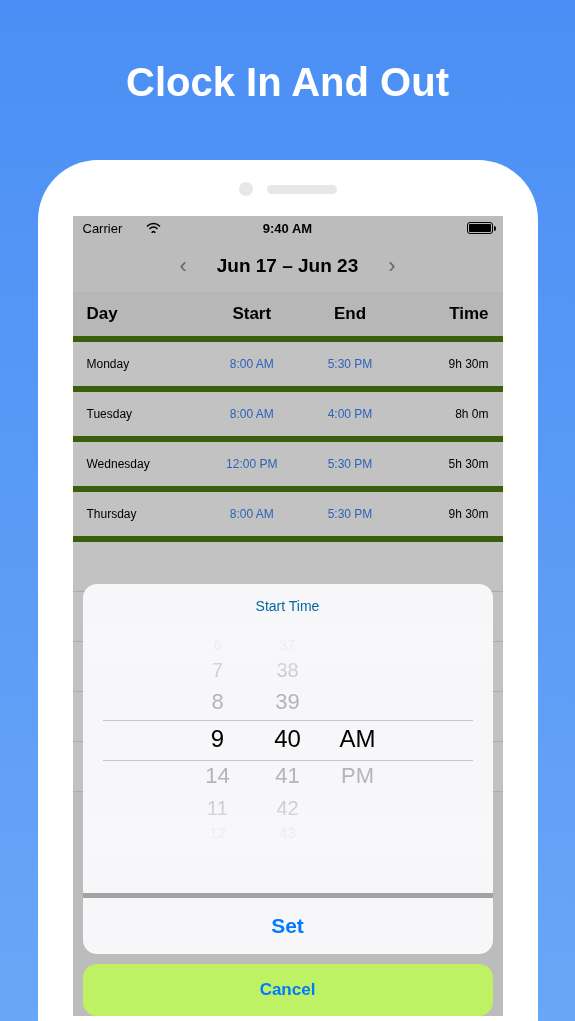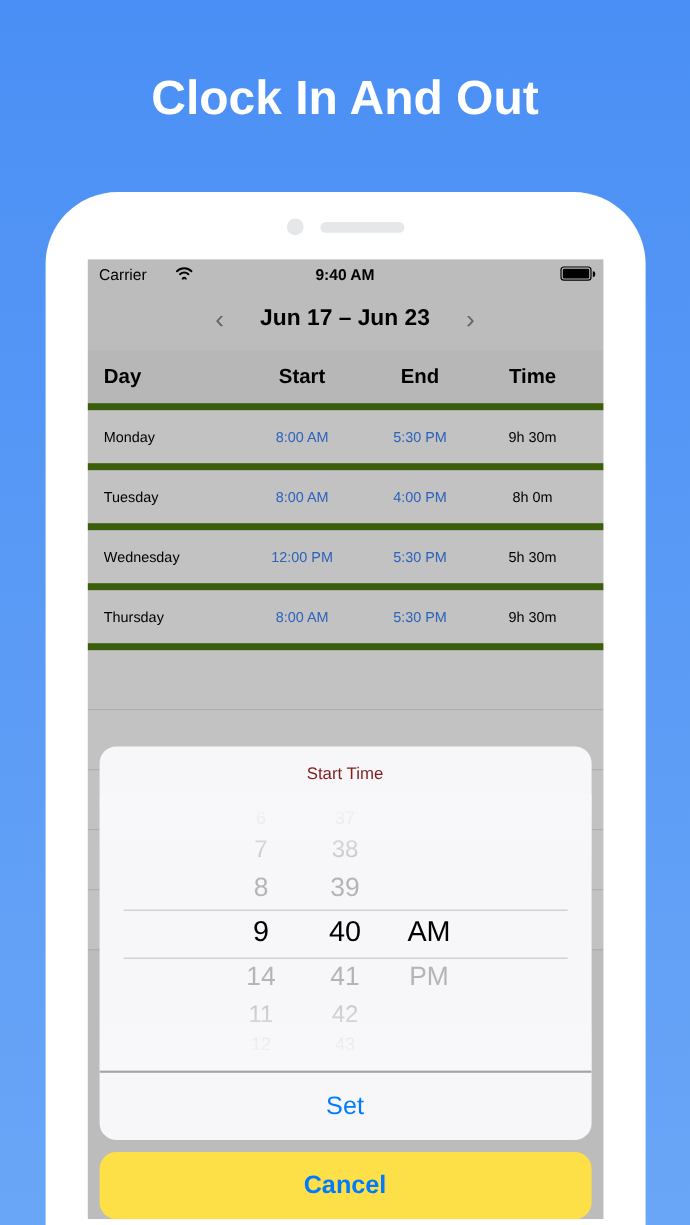--- a/index.html
+++ b/index.html
@@ -115,21 +115,21 @@
     background: #f1f1f1;
     color: #000;
   }
   .table-row {
     font-size: 12px;
     background: #fff;
     color: #000;
   }
   .table-header > :nth-child(2), .table-header > :nth-child(3),
   .table-row > :nth-child(2), .table-row > :nth-child(3) { text-align: center; }
-  .table-header > :nth-child(4), .table-row > :nth-child(4) { text-align: center; }
+  .table-header > :nth-child(4), .table-row > :nth-child(4) { text-align: right; }
   .muted { color: #3b82f6; }
   .empty-row {
     height: 50px;
     border-bottom: 1px solid #e2e2e2;
     background: #fff;
   }
 
   .action-sheet {
     position: absolute;
     left: 10px;
@@ -139,21 +139,21 @@
   }
   .sheet-main {
     background: rgba(248,248,250,0.98);
     border-radius: 14px;
     overflow: hidden;
     margin-bottom: 10px;
   }
   .sheet-title {
     text-align: center;
     font-size: 14px;
-    color: #7f1d1d;
+    color: #0369a1;
     padding: 14px 0 10px;
   }
   .picker {
     display: flex;
     justify-content: center;
     height: 230px;
     position: relative;
   }
   .picker-col {
     width: 70px;
@@ -186,30 +186,31 @@
     pointer-events: none;
   }
   .fade-top { top: 0; background: linear-gradient(#f8f8fa, rgba(248,248,250,0)); }
   .fade-bot { bottom: 0; background: linear-gradient(rgba(248,248,250,0), #f8f8fa); }
   .far { font-size: 15px; color: #d6d6d9; line-height: 20px; }
   .med { font-size: 20px; color: #c0c0c4; line-height: 30px; }
 
   .sheet-set {
     text-align: center;
     font-size: 21px;
-    font-weight: 400;
+    font-weight: 700;
     color: #007aff;
     padding: 16px 0;
-    border-top: 2px solid #a3a3a3;
+    border-top: 5px solid #a3a3a3;
+    margin-top: 39px;
   }
   .sheet-cancel {
-    background: #fde047;
+    background: #bef264;
     border-radius: 14px;
     text-align: center;
-    font-size: 21px;
+    font-size: 17px;
     font-weight: 600;
     color: #007aff;
     padding: 16px 0;
     margin-bottom: 0;
   }
 </style>
 </head>
 <body>
 
 <div class="hero-title">Clock In And Out</div>

